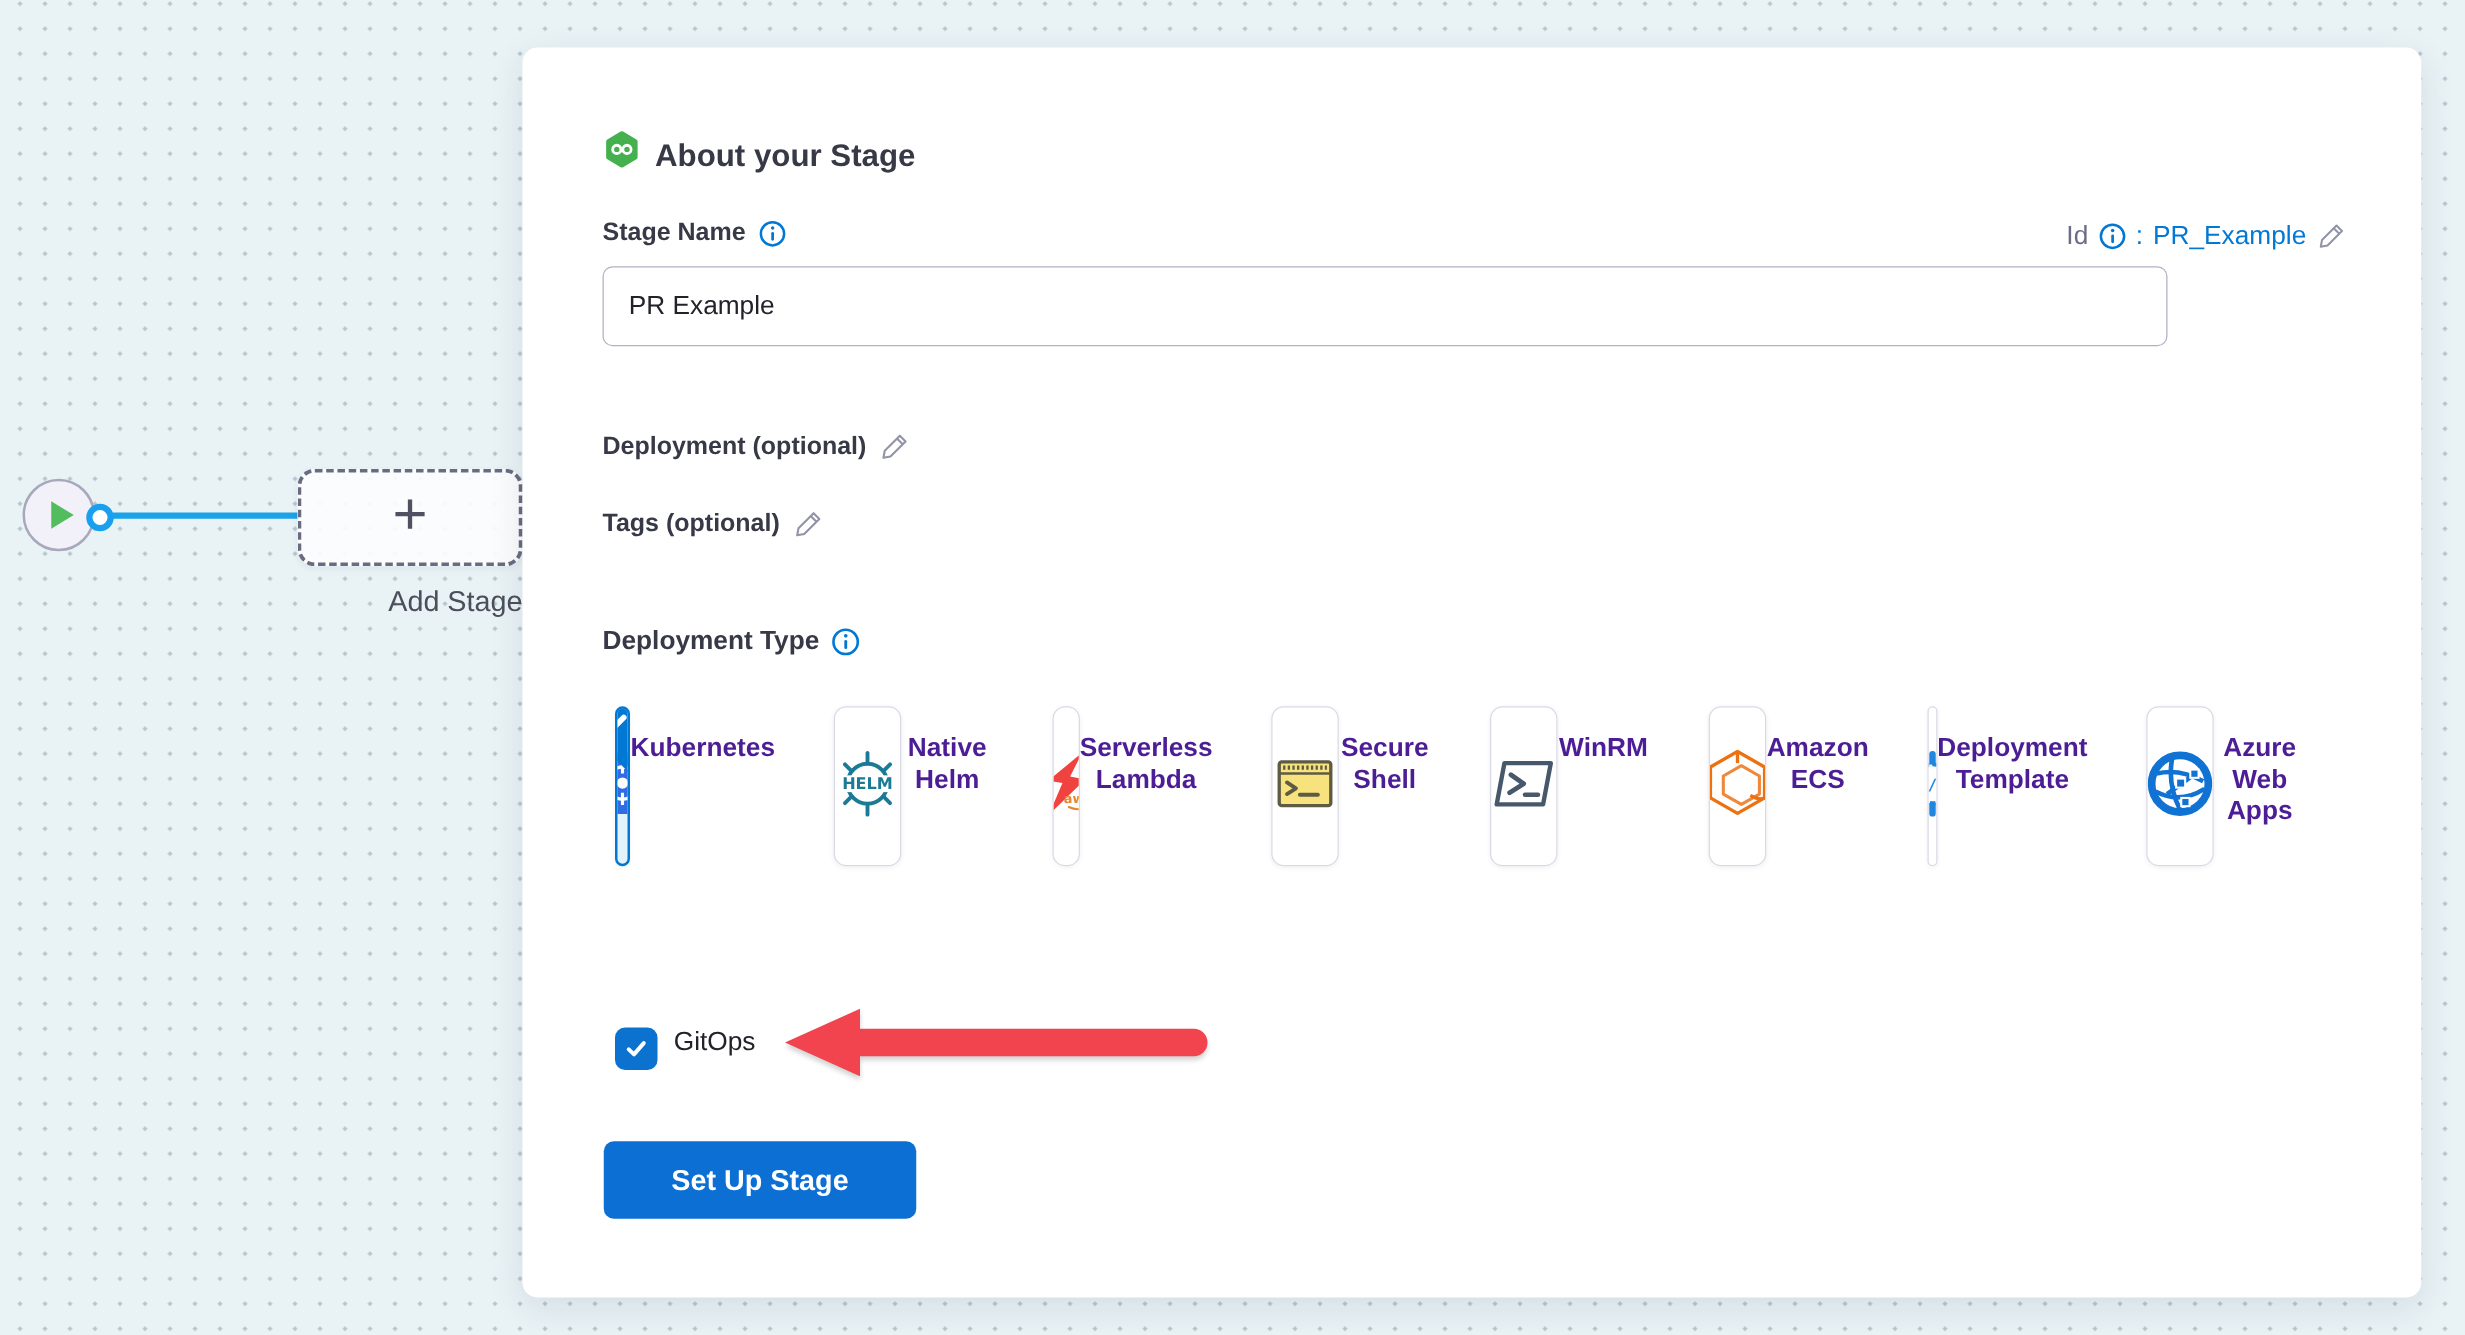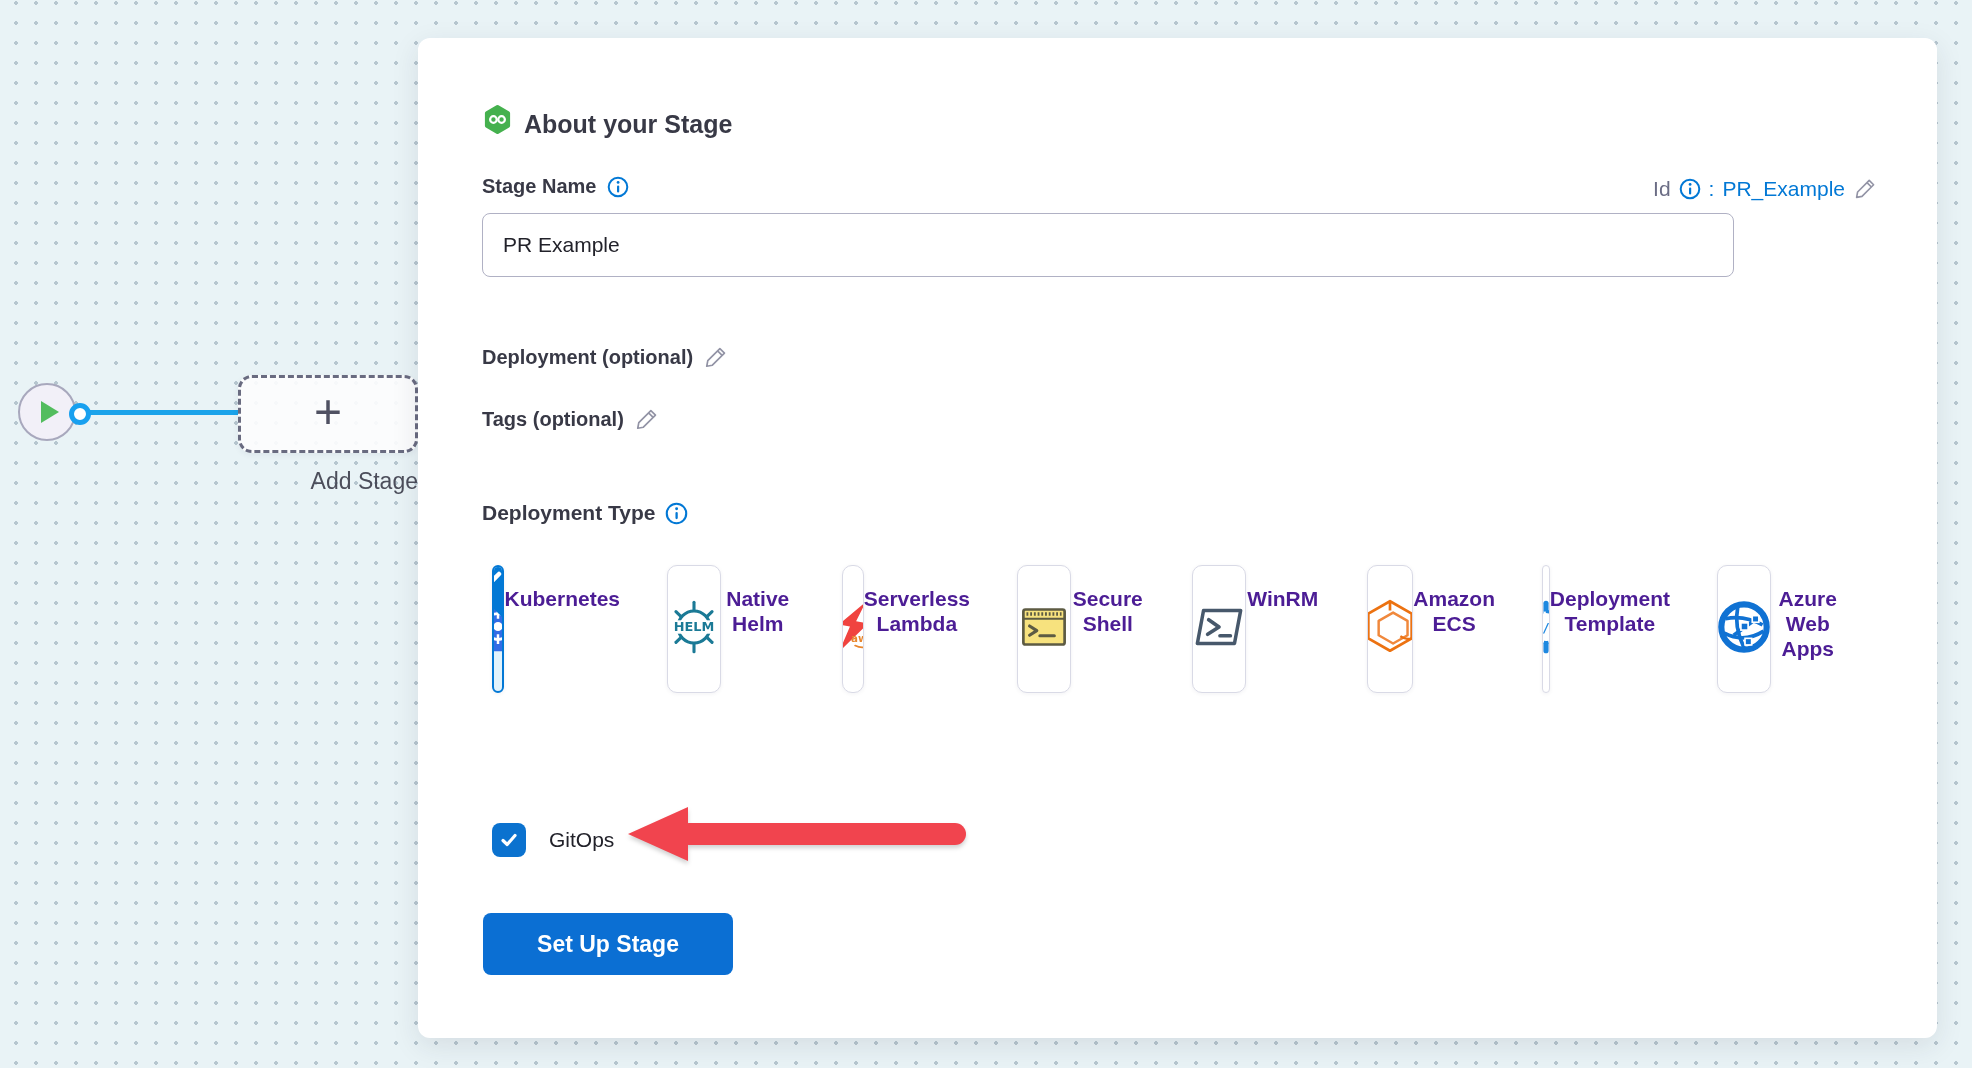--- a/index.html
+++ b/index.html
@@ -79,21 +79,21 @@
     display:flex; align-items:center; justify-content:center;
     cursor:pointer; box-shadow:0 1px 4px rgba(40,41,61,0.06); overflow:hidden;
   }
   .tile.selected{ background:#e2f3fc; border:2px solid #0278d5; }
   .tile-check{ position:absolute; top:-1px; right:-1px; }
   .tile-label{
     width:182px; margin-top:22px; text-align:center;
     font-size:21px; font-weight:700; color:#4c1d95; line-height:1.18;
   }
   
-  .gitops-row{ position:absolute; left:74px; top:784px; display:flex; align-items:center; gap:23px; height:36px; }
+  .gitops-row{ position:absolute; left:74px; top:784px; display:flex; gap:13px; height:36px; }
   .checkbox{
     width:34px; height:34px; border-radius:8px; background:#0b72cf;
     display:flex; align-items:center; justify-content:center; cursor:pointer;
   }
   .gitops-label{ font-size:21px; color:#22222a; }
   .anno-arrow{ position:absolute; left:208px; top:766px; filter:drop-shadow(0 3px 2px rgba(0,0,0,0.18)); }
   
   .setup-btn{
     position:absolute; left:65px; top:875px; width:250px; height:62px;
     background:#0b6fd3; color:#ffffff; font-size:23px; font-weight:700;

